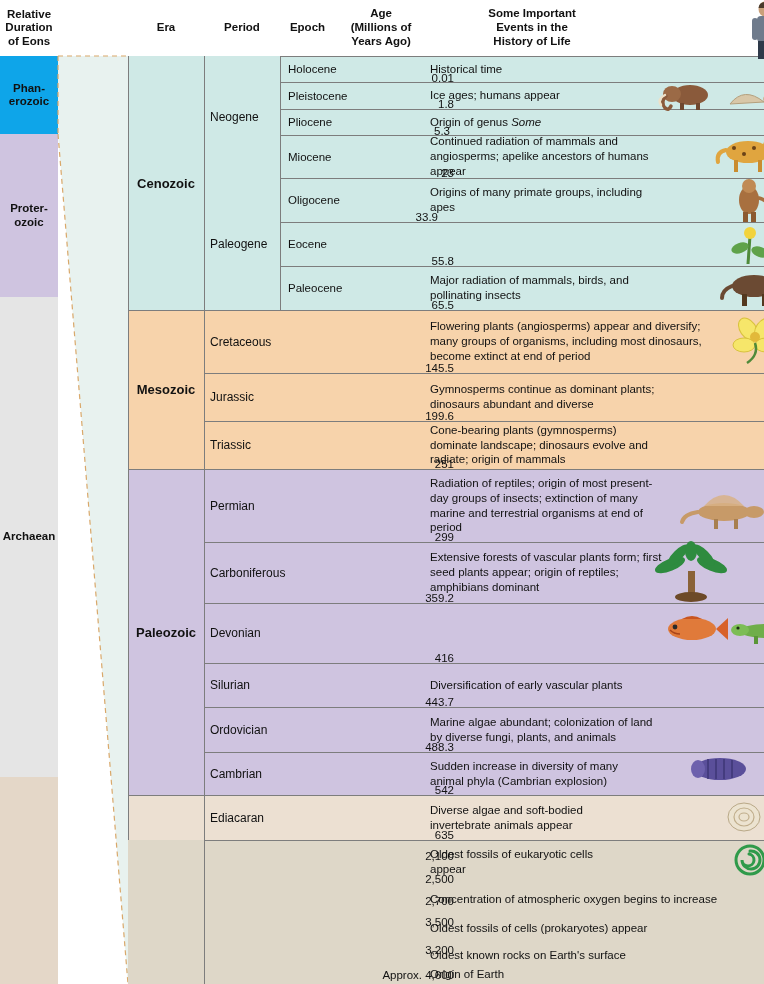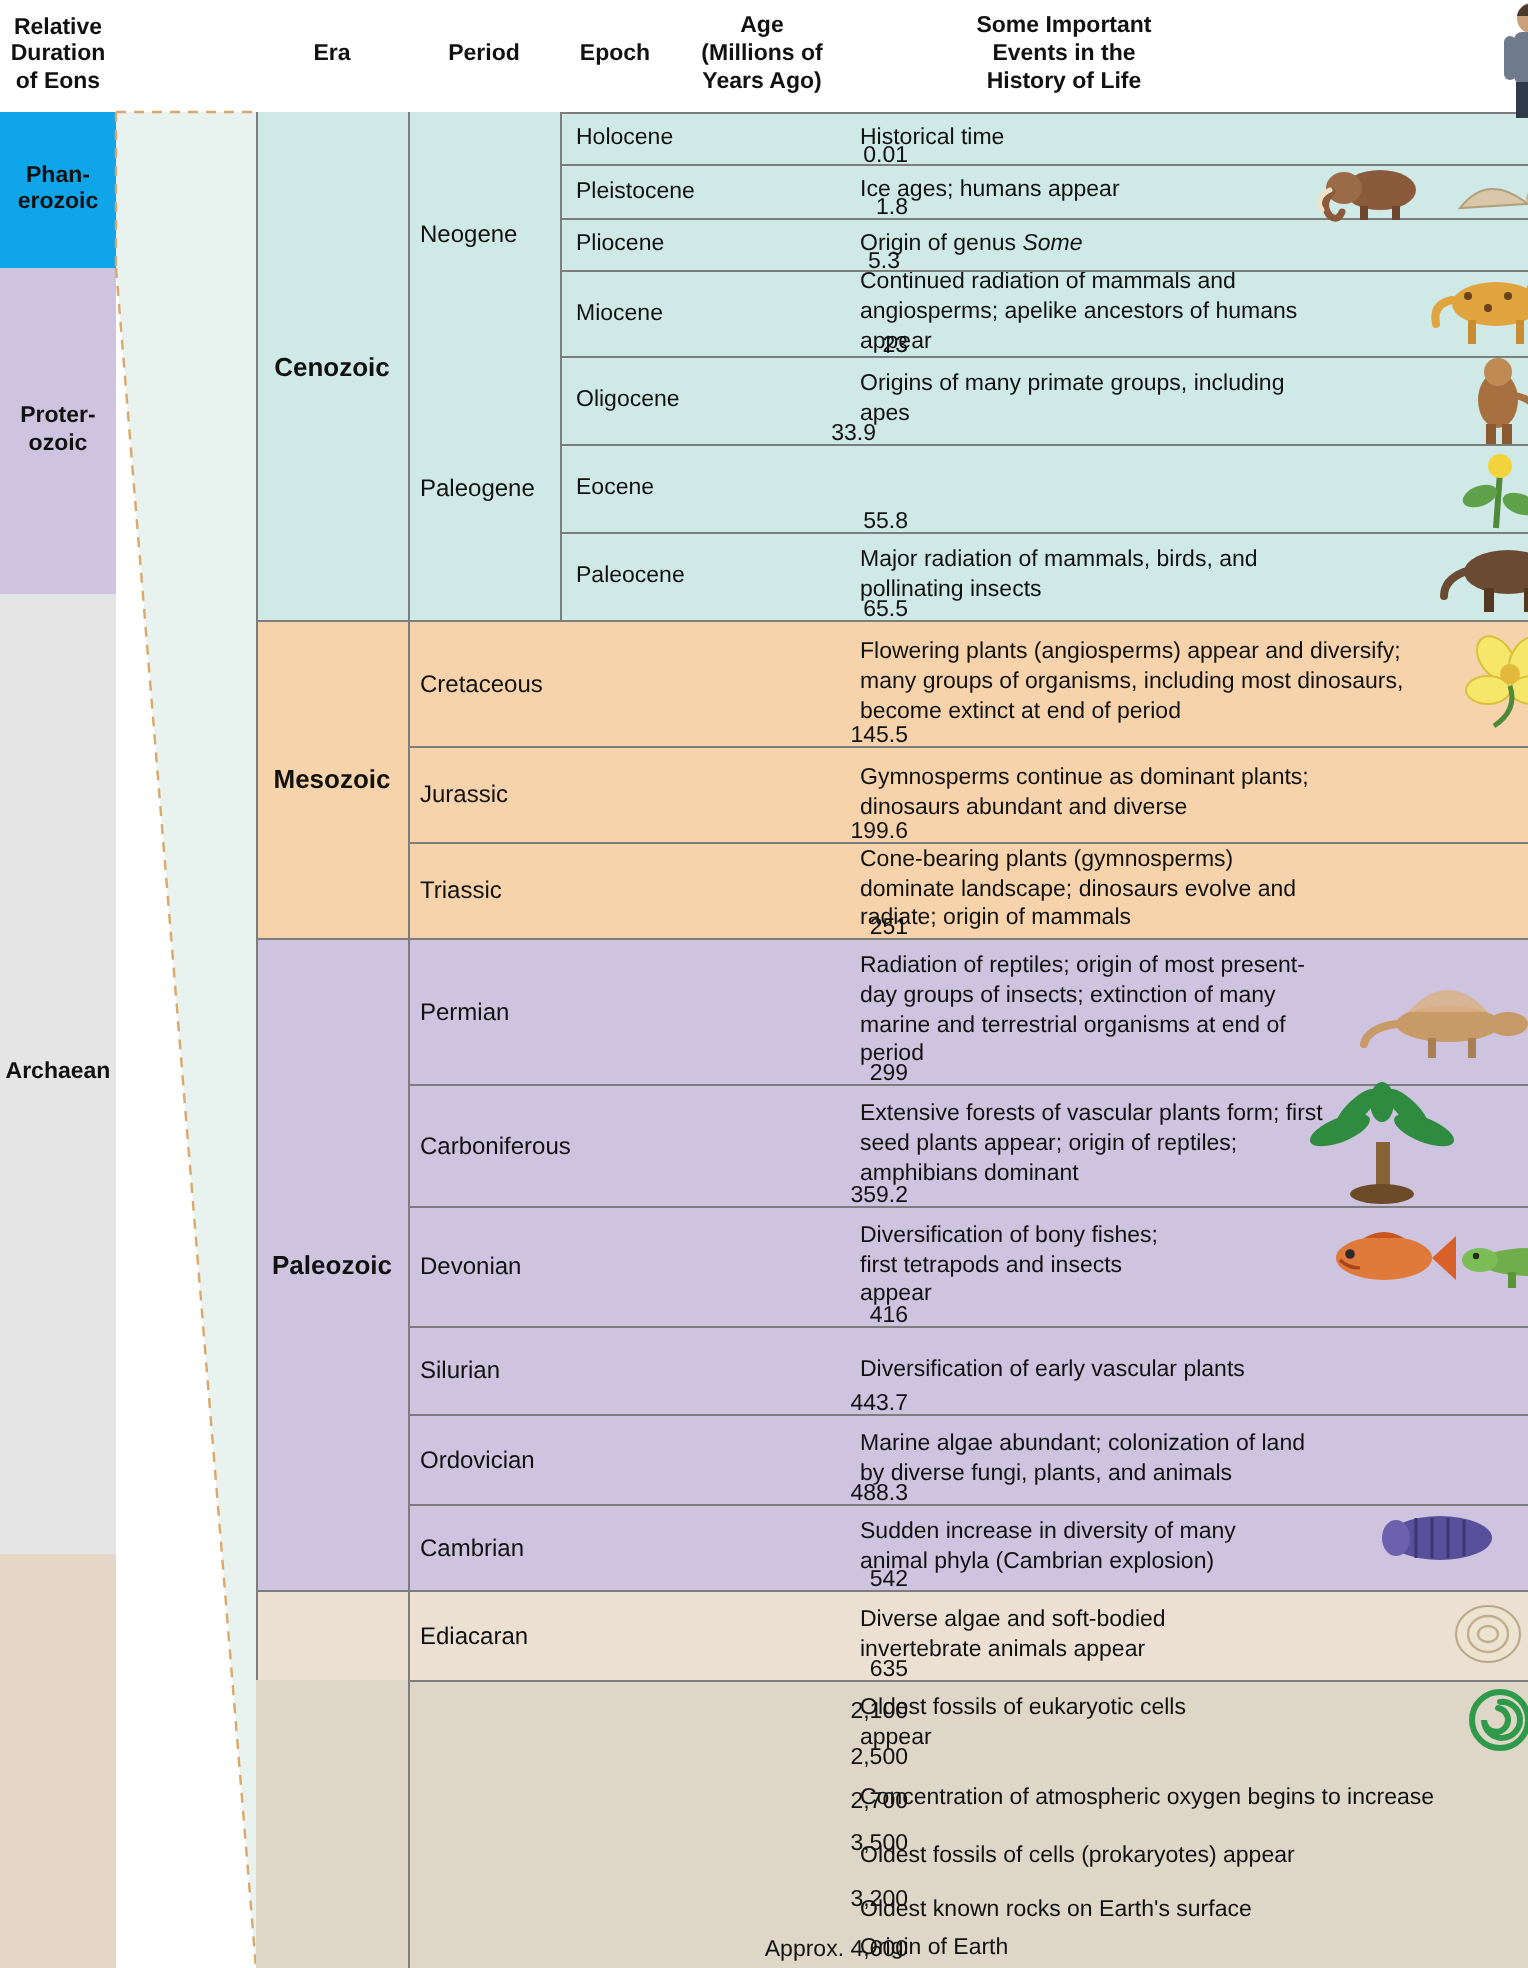--- a/index.html
+++ b/index.html
@@ -186,21 +186,20 @@
       <span><span>Origin of genus </span><em>Some</em></span>
     </div>
     <div class="cell events" style="top:135px;height:43px;">Continued radiation of mammals and angiosperms; apelike ancestors of humans appear</div>
     <div class="cell events" style="top:178px;height:44px;">Origins of many primate groups, including apes</div>
     <div class="cell events" style="top:266px;height:44px;">Major radiation of mammals, birds, and pollinating insects</div>
     <div class="cell events" style="top:310px;height:63px;width:288px;">Flowering plants (angiosperms) appear and diversify; many groups of organisms, including most dinosaurs, become extinct at end of period</div>
     <div class="cell events" style="top:373px;height:48px;">Gymnosperms continue as dominant plants; dinosaurs abundant and diverse</div>
     <div class="cell events" style="top:421px;height:48px;">Cone-bearing plants (gymnosperms) dominate landscape; dinosaurs evolve and radiate; origin of mammals</div>
     <div class="cell events" style="top:469px;height:73px;">Radiation of reptiles; origin of most present-day groups of insects; extinction of many marine and terrestrial organisms at end of period</div>
     <div class="cell events" style="top:542px;height:61px;">Extensive forests of vascular plants form; first seed plants appear; origin of reptiles; amphibians dominant</div>
-    <div class="cell events" style="top:603px;height:60px;width:150px;">Diversification of bony fishes; first tetrapods and insects appear</div>
     <div class="cell events" style="top:663px;height:44px;">Diversification of early vascular plants</div>
     <div class="cell events" style="top:707px;height:45px;">Marine algae abundant; colonization of land by diverse fungi, plants, and animals</div>
     <div class="cell events" style="top:752px;height:43px;width:200px;">Sudden increase in diversity of many animal phyla (Cambrian explosion)</div>
     <div class="cell events" style="top:795px;height:45px;width:180px;">Diverse algae and soft-bodied invertebrate animals appear</div>
     <div class="cell events" style="top:840px;height:44px;width:180px;">Oldest fossils of eukaryotic cells appear</div>
     <div class="cell events" style="top:884px;height:30px;width:320px;">Concentration of atmospheric oxygen begins to increase</div>
     <div class="cell events" style="top:914px;height:28px;width:300px;">Oldest fossils of cells (prokaryotes) appear</div>
     <div class="cell events" style="top:942px;height:27px;width:300px;">Oldest known rocks on Earth's surface</div>
     <div class="cell events" style="top:964px;height:20px;width:300px;">Origin of Earth</div>
 

